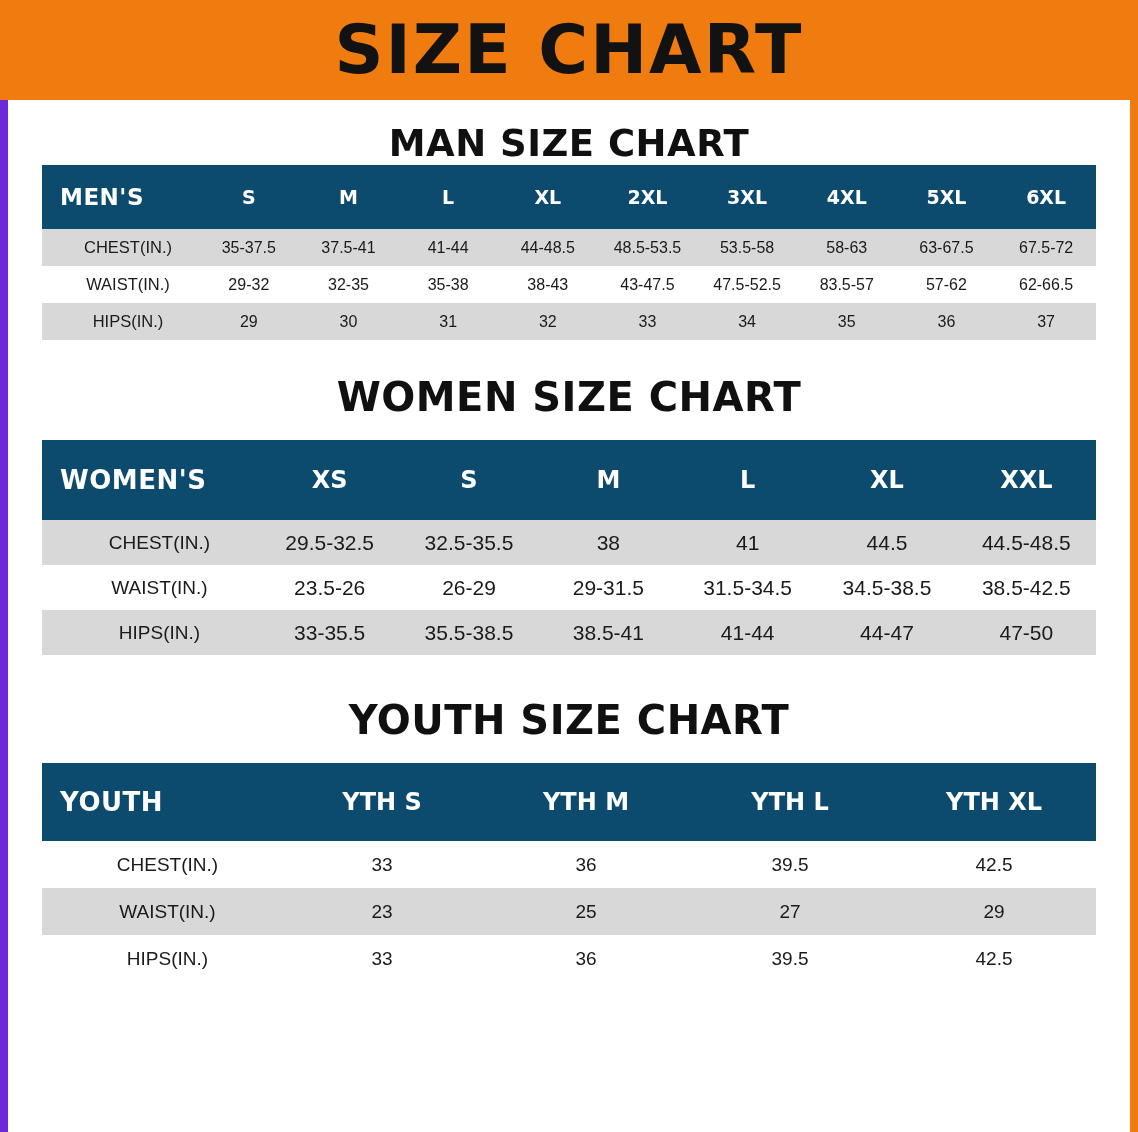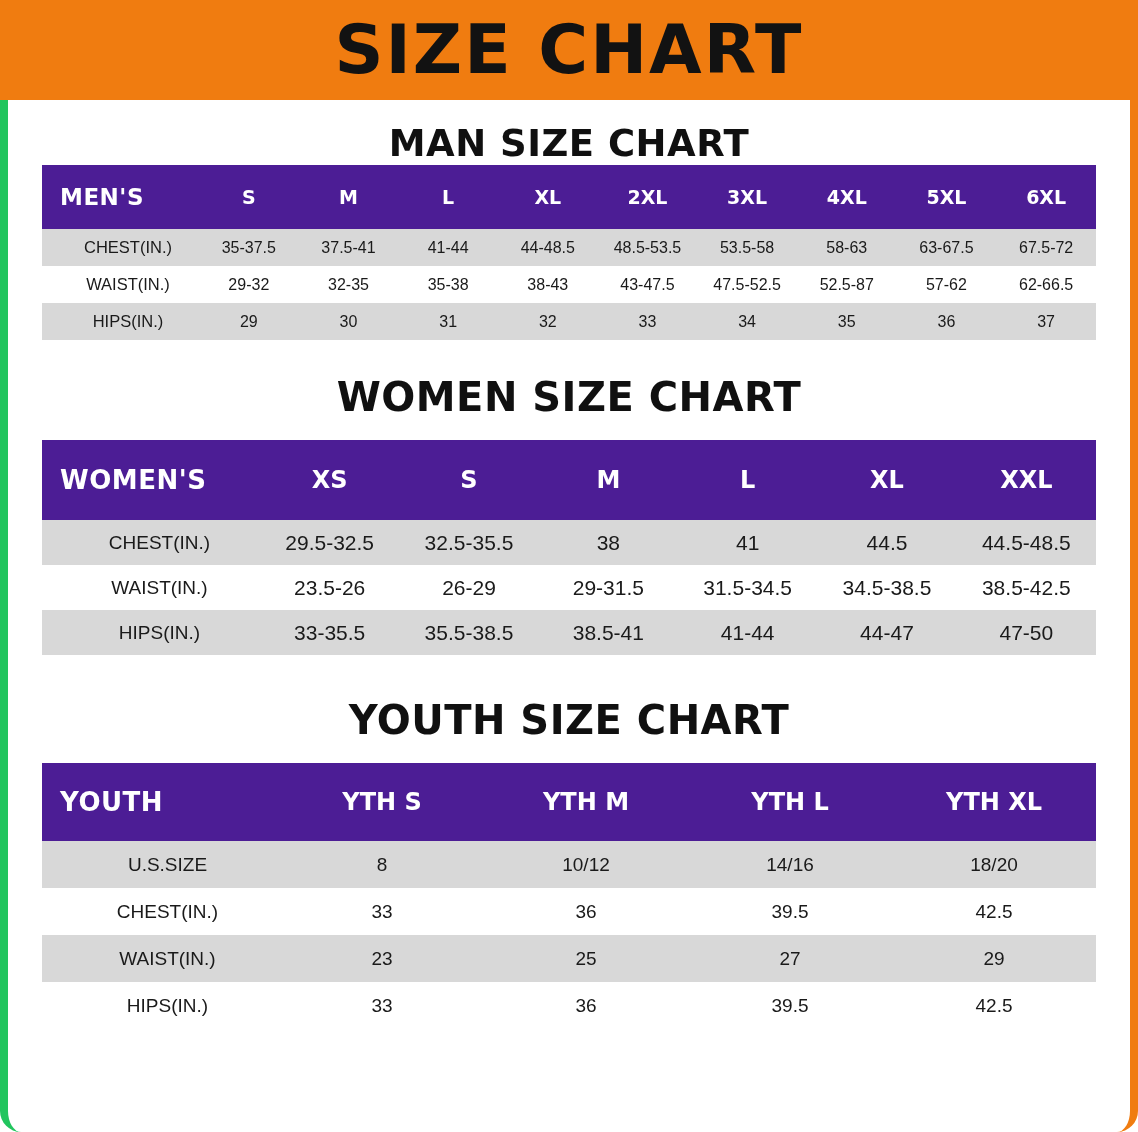--- a/index.html
+++ b/index.html
@@ -13,23 +13,22 @@
     font-family: "Liberation Sans", sans-serif;
     overflow: hidden;
     position: relative;
   }
   .page {
     width: 1138px;
     height: 1132px;
     background: #ffffff;
     position: relative;
     box-sizing: border-box;
-    border-left: 8px solid #22c55e;
+    border-left: 8px solid #6d28d9;
     border-right: 8px solid #f07c10;
-    border-radius: 21px;
   }
   
   .banner {
     background: #f07c10;
     height: 100px;
     display: flex;
     align-items: center;
     justify-content: center;
     margin-left: -8px;
     margin-right: -8px;
@@ -58,21 +57,21 @@
   
   .table-wrap {
     margin: 0 34px;
   }
   table {
     width: 100%;
     border-collapse: collapse;
     table-layout: fixed;
   }
   thead th {
-    background: #4c1d95;
+    background: #0c4a6e;
     color: #ffffff;
     font-family: "DejaVu Sans", sans-serif;
     font-weight: bold;
     text-align: center;
     padding: 10px 2px;
     margin-left: 40px;
   }
   thead th.row-label {
     text-align: left;
     padding-left: 18px;
@@ -174,21 +173,21 @@
           <td>67.5-72</td>
         </tr>
         <tr class="plain">
           <td class="row-label">WAIST(IN.)</td>
           <td>29-32</td>
           <td>32-35</td>
           <td>35-38</td>
           <td>38-43</td>
           <td>43-47.5</td>
           <td>47.5-52.5</td>
-          <td>52.5-87</td>
+          <td>83.5-57</td>
           <td>57-62</td>
           <td>62-66.5</td>
         </tr>
         <tr class="shade">
           <td class="row-label">HIPS(IN.)</td>
           <td>29</td>
           <td>30</td>
           <td>31</td>
           <td>32</td>
           <td>33</td>
@@ -269,27 +268,20 @@
       <thead>
         <tr>
           <th class="row-label">YOUTH</th>
           <th>YTH S</th>
           <th>YTH M</th>
           <th>YTH L</th>
           <th>YTH XL</th>
         </tr>
       </thead>
       <tbody>
-        <tr class="shade">
-          <td class="row-label">U.S.SIZE</td>
-          <td>8</td>
-          <td>10/12</td>
-          <td>14/16</td>
-          <td>18/20</td>
-        </tr>
         <tr class="plain">
           <td class="row-label">CHEST(IN.)</td>
           <td>33</td>
           <td>36</td>
           <td>39.5</td>
           <td>42.5</td>
         </tr>
         <tr class="shade">
           <td class="row-label">WAIST(IN.)</td>
           <td>23</td>

